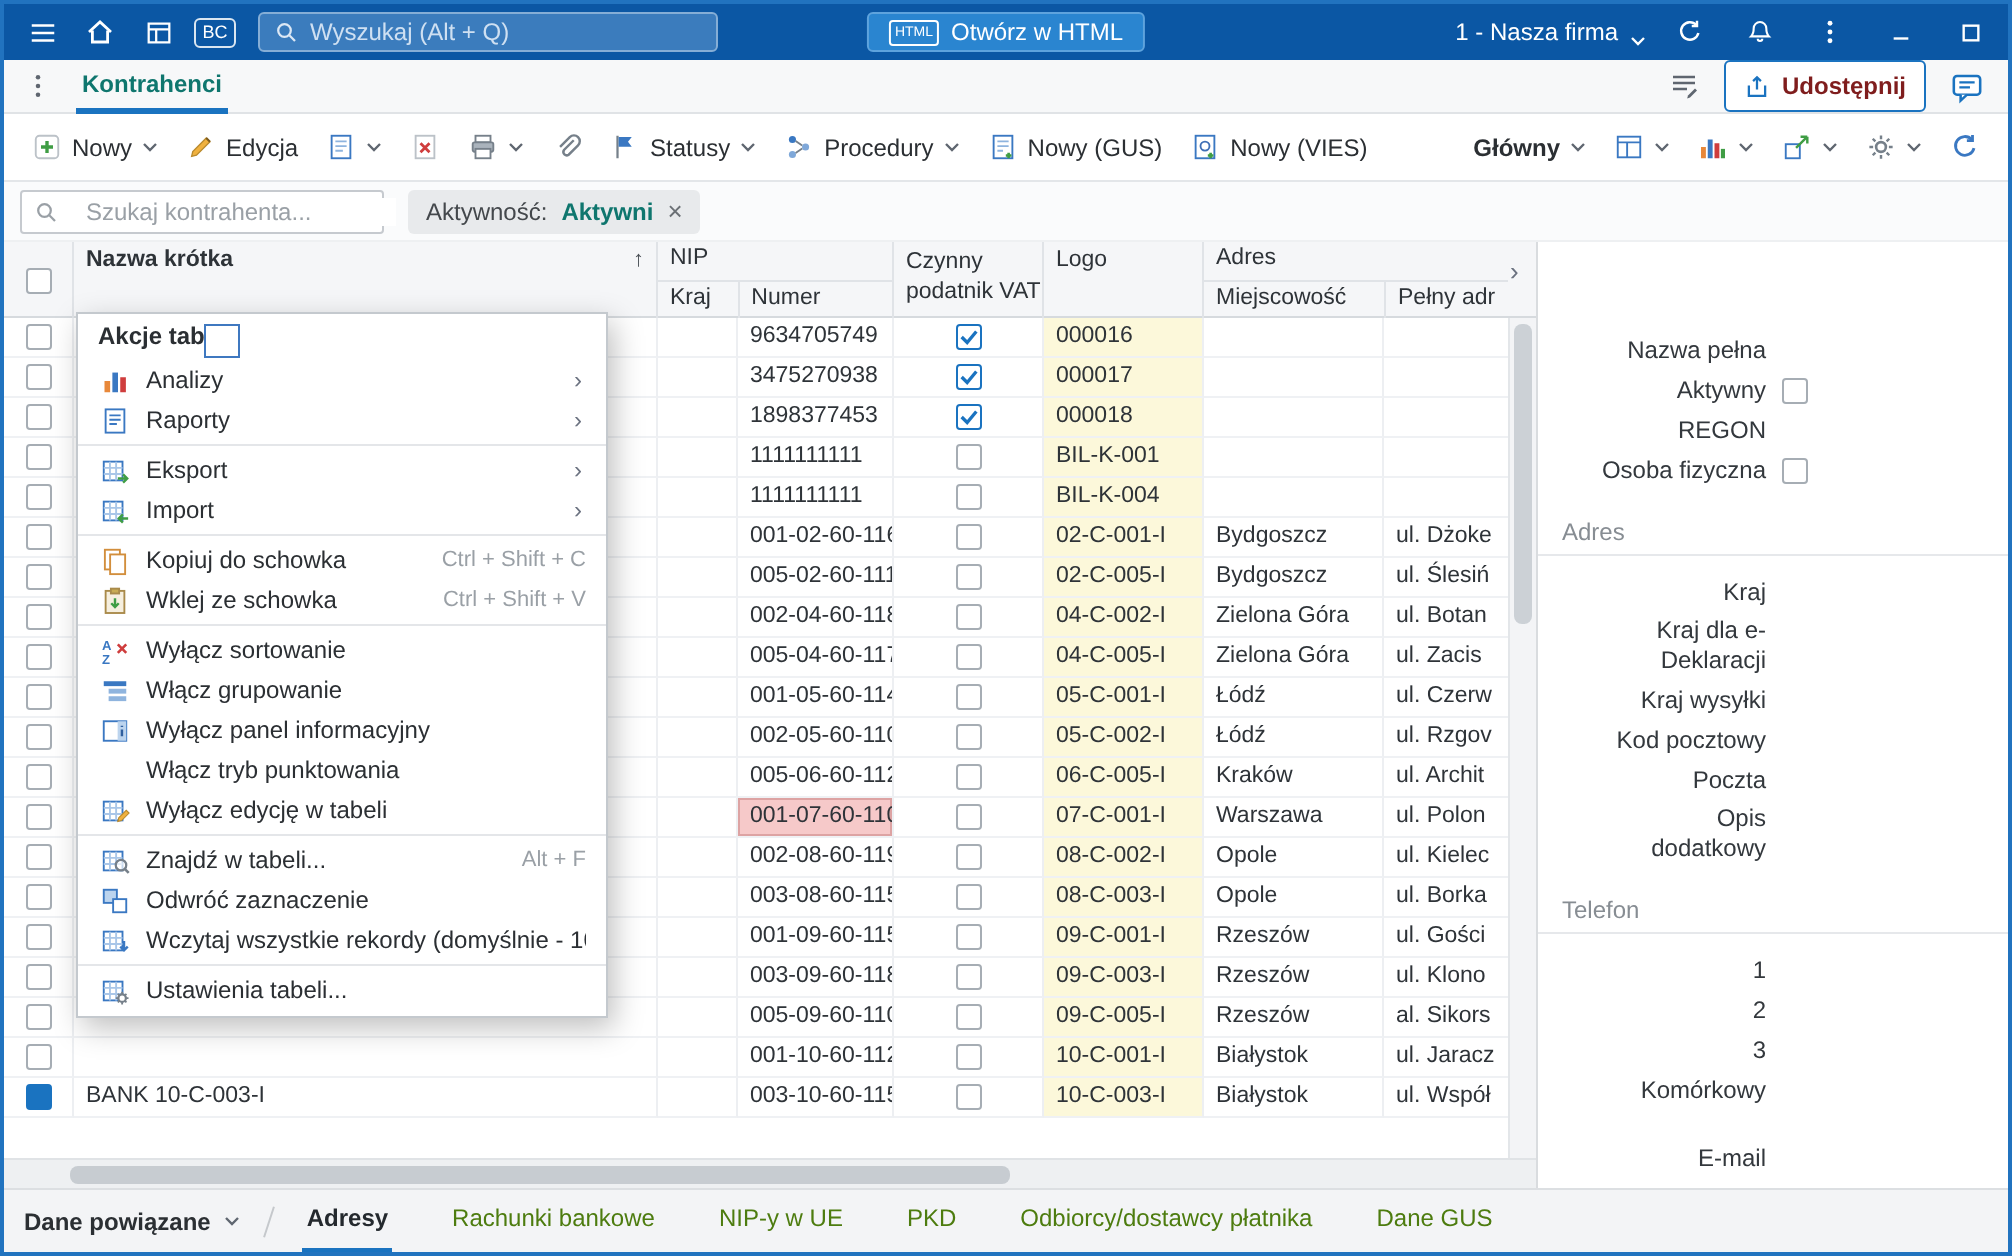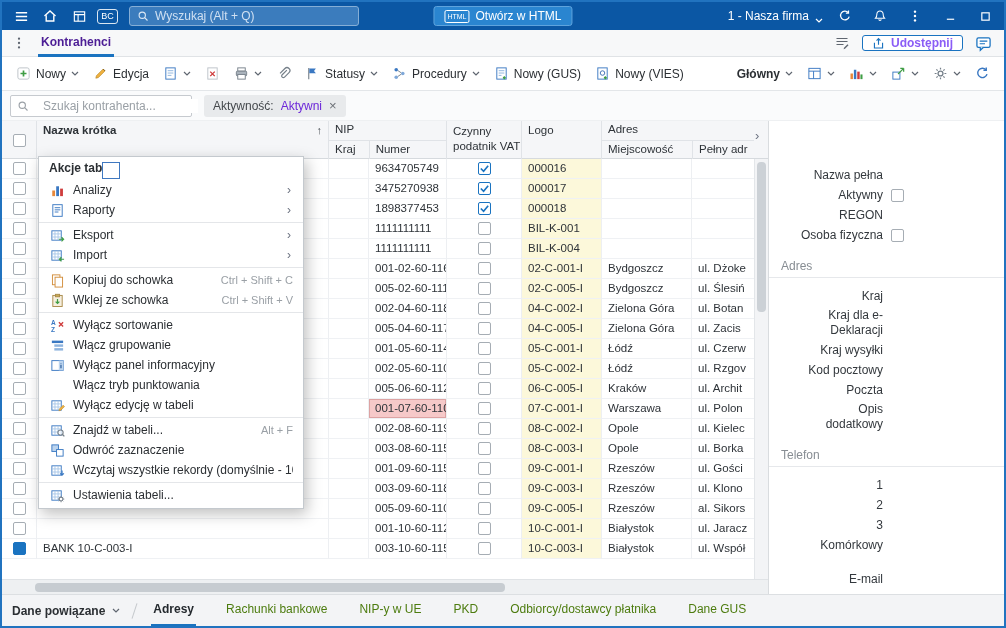--- a/index.html
+++ b/index.html
@@ -17,40 +17,40 @@
   .gsearch input{flex:1;background:transparent;border:none;outline:none;color:#eaf2fa;font:12px "Liberation Sans",sans-serif}
   .gsearch input::placeholder{color:#cfe0f2}
   .open-html{position:absolute;left:50%;transform:translateX(-50%);top:4px;height:20px;display:flex;align-items:center;gap:6px;background:#2a85d0;border:1px solid #5ea3dd;border-radius:3px;color:#fff;padding:0 10px}
   .html-badge{border:1px solid #fff;border-radius:2px;font-size:7px;line-height:9px;padding:1px 2px}
   .tb-right{margin-left:auto;display:flex;align-items:center;gap:9px;color:#fff}
   .company{display:flex;align-items:flex-end;gap:6px;font-size:12px}
 
   
   .tabbar{position:absolute;top:28px;left:0;right:0;height:27px;background:#f7f8f9;border-bottom:1px solid #e0e3e6;display:flex;align-items:center;padding:0 8px}
   .kebab-gray{width:18px;height:18px;display:flex;align-items:center;justify-content:center}
-  .tab-active{margin-left:10px;height:27px;display:flex;align-items:center;padding:8px 3px;font-weight:700;color:#4c1d95;border-bottom:3px solid #1a73c0}
+  .tab-active{margin-left:10px;height:27px;display:flex;align-items:center;padding:8px 3px;font-weight:700;color:#0f766e;border-bottom:3px solid #1a73c0}
   .tabbar-right{margin-left:auto;display:flex;align-items:center;gap:12px;padding-right:4px}
-  .share-btn{display:flex;align-items:center;gap:6px;border:1px solid #1a73c0;color:#8b5cf6;height:16px;padding:0 9px;border-radius:3px;background:#fff;font-weight:700}
+  .share-btn{display:flex;align-items:center;gap:6px;border:1px solid #1a73c0;color:#7f1d1d;height:26px;padding:0 9px;border-radius:3px;background:#fff;font-weight:700}
 
   
   .toolbar{position:absolute;top:55px;left:0;right:0;height:34px;background:#fff;border-bottom:1px solid #e3e6e9;display:flex;align-items:center;padding:0 8px}
   .tb-group{display:flex;align-items:center;gap:2px}
   .tb-group.right{margin-left:auto}
   .tb-btn{display:flex;align-items:center;gap:5px;height:26px;padding:0 6px;color:#2b2f33}
   .tb-btn .tb-lbl.b{font-weight:700}
   .tb-btn .ic{width:15px;height:15px}
   .caret{display:inline-block}
 
   
   .filterbar{position:absolute;top:89px;left:0;right:0;height:30px;background:#fafbfc;display:flex;align-items:center;gap:12px;padding:0 8px;border-bottom:1px solid #eef0f2}
   .fsearch{width:182px;height:22px;background:#fff;border:1px solid #c6cacf;border-radius:2px;display:flex;align-items:center;gap:14px;padding:0 6px}
   .fsearch input{flex:1;border:none;outline:none;font:12px "Liberation Sans",sans-serif;color:#333}
   .fsearch input::placeholder{color:#9aa0a6}
   .chip{display:flex;align-items:center;gap:7px;background:#e8eaec;height:22px;border-radius:3px;padding:0 9px;color:#44484c}
-  .chip .v{font-weight:400;color:#6d28d9}
+  .chip .v{font-weight:700;color:#0f766e}
   .chip .x{color:#6b7075;font-size:13px}
 
   
   .grid-header{position:absolute;top:119px;left:0;width:766px;height:38px;background:#f5f6f8;border-bottom:1px solid #d6dade;display:flex;font-size:11.5px}
   .ghc{border-right:1px solid #e0e3e7;height:38px;overflow:hidden}
   .hw-check{width:35px;display:flex;align-items:center;justify-content:center}
   .hw-name{width:292px;display:flex;justify-content:space-between;padding:3px 6px 0 6px;font-weight:700}
   .hw-nip{width:118px;display:flex;flex-direction:column}
   .hw-vat{width:75px;padding:3px 0 0 6px;line-height:15px}
   .hw-logo{width:80px;padding:3px 0 0 6px}

